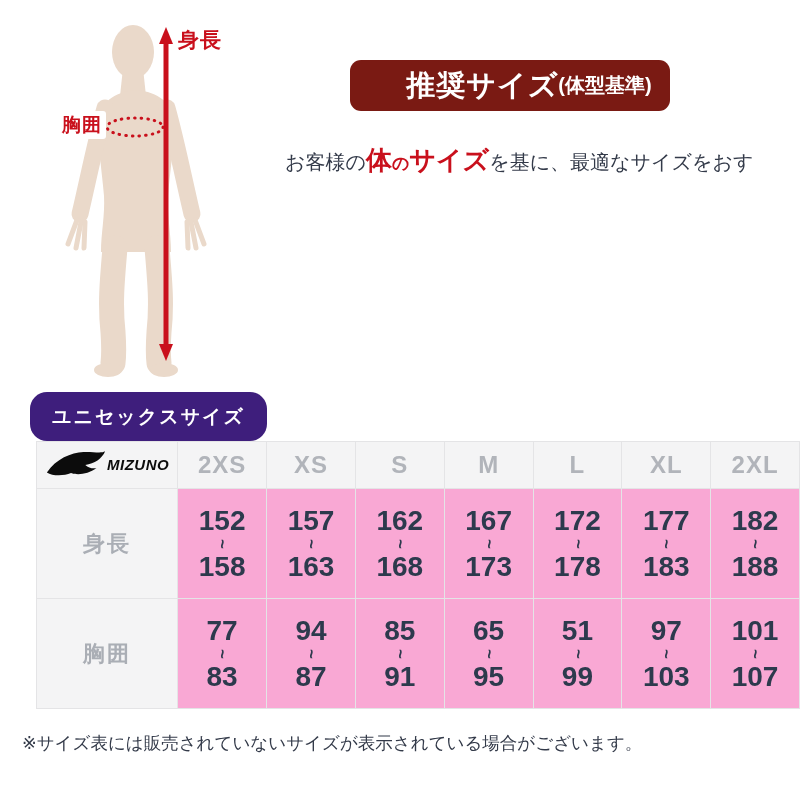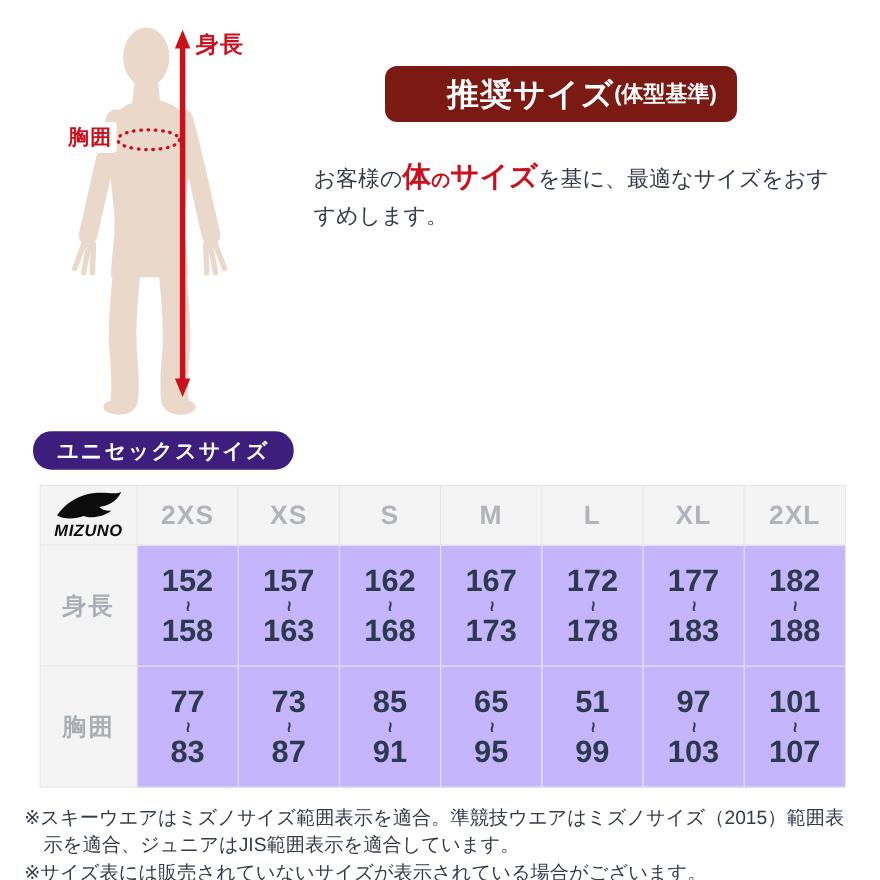--- a/index.html
+++ b/index.html
@@ -33,39 +33,39 @@
   .badge-primary .sub{font-size:20px;font-weight:700;}
 
   
   .intro{position:absolute;left:285px;top:142px;width:512px;color:var(--text-navy);
     font-size:20px;font-weight:500;}
   .intro .line{height:37px;line-height:37px;white-space:nowrap;}
   .intro .em{color:var(--accent-red);font-size:26px;font-weight:700;}
   .intro .em-particle{color:var(--accent-red);font-size:17px;font-weight:600;}
 
   
-  .badge-unisex{position:absolute;left:30px;top:392px;height:35px;min-width:224px;
+  .badge-unisex{position:absolute;left:30px;top:392px;height:49px;min-width:224px;
     background:var(--banner-purple);border-radius:17px;color:#fff;
     display:flex;align-items:center;justify-content:center;
     font-size:19px;font-weight:700;letter-spacing:2px;padding:0 22px;}
 
   
   .size-table{position:absolute;left:36px;top:441px;border-collapse:collapse;}
   .size-table th,.size-table td{border:1px solid var(--table-border);text-align:center;vertical-align:middle;}
   .size-table thead th{background:var(--table-head-bg);color:var(--table-gray);
     width:92px;height:47px;font-size:24px;font-weight:700;letter-spacing:1px;}
   .size-table th.logo-cell{width:88px;padding:4px 8px;}
   .size-table tbody th.row-label{background:var(--table-head-bg);color:#aaaeb5;
     font-size:22px;font-weight:600;letter-spacing:2px;}
-  .size-table tbody td{background:#c4b5fd;color:var(--table-num);height:110px;
+  .size-table tbody td{background:#f9a8d4;color:var(--table-num);height:110px;
     font-size:28px;font-weight:600;}
   .size-table .num{line-height:30px;}
   .size-table .tilde{display:block;height:16px;line-height:16px;font-size:17px;
     font-weight:700;transform:rotate(90deg);color:var(--table-num);}
-  .logo-wrap{display:flex;flex-direction:column;align-items:center;justify-content:center;}
+  .logo-wrap{display:flex;align-items:center;justify-content:center;}
   .logo-wrap .brand{font-size:15px;font-weight:700;font-style:italic;color:#0c0c0c;
     letter-spacing:0.5px;margin-top:-2px;}
 
   
   .notes{position:absolute;left:22px;top:731px;width:762px;color:var(--text-navy);
     font-size:17.5px;font-weight:500;line-height:25px;}
   .notes .note{padding-left:1em;text-indent:-1em;}
 </style>
 </head>
 <body>
@@ -112,21 +112,20 @@
     <div class="chest-label">胸囲</div>
   </div>
 
   <div class="badge-primary">
     <span class="main">推奨サイズ</span>
       <span class="sub">(体型基準)</span>
   </div>
 
   <div class="intro">
     <div class="line"><span>お客様の</span><span class="em">体</span><span class="em-particle">の</span><span class="em">サイズ</span><span>を基に、最適なサイズをおす</span></div>
-    <div class="line">すめします。</div>
   </div>
 
   <div class="badge-unisex">ユニセックスサイズ</div>
 
   <table class="size-table">
     <thead>
       <tr>
         <th class="logo-cell">
           <div class="logo-wrap">
             <svg width="62" height="30" viewBox="0 0 100 48" aria-hidden="true">
@@ -186,21 +185,21 @@
           </td>
         </tr>
         <tr>
           <th class="row-label">胸囲</th>
           <td>
             <div class="num">77</div>
             <span class="tilde">~</span>
             <div class="num">83</div>
           </td>
           <td>
-            <div class="num">73</div>
+            <div class="num">94</div>
             <span class="tilde">~</span>
             <div class="num">87</div>
           </td>
           <td>
             <div class="num">85</div>
             <span class="tilde">~</span>
             <div class="num">91</div>
           </td>
           <td>
             <div class="num">65</div>
@@ -220,17 +219,16 @@
           <td>
             <div class="num">101</div>
             <span class="tilde">~</span>
             <div class="num">107</div>
           </td>
         </tr>
       </tbody>
   </table>
 
   <div class="notes">
-    <div class="note">※スキーウエアはミズノサイズ範囲表示を適合。準競技ウエアはミズノサイズ（2015）範囲表示を適合、ジュニアはJIS範囲表示を適合しています。</div>
     <div class="note">※サイズ表には販売されていないサイズが表示されている場合がございます。</div>
   </div>
 
 </div>
 
 </body></html>

